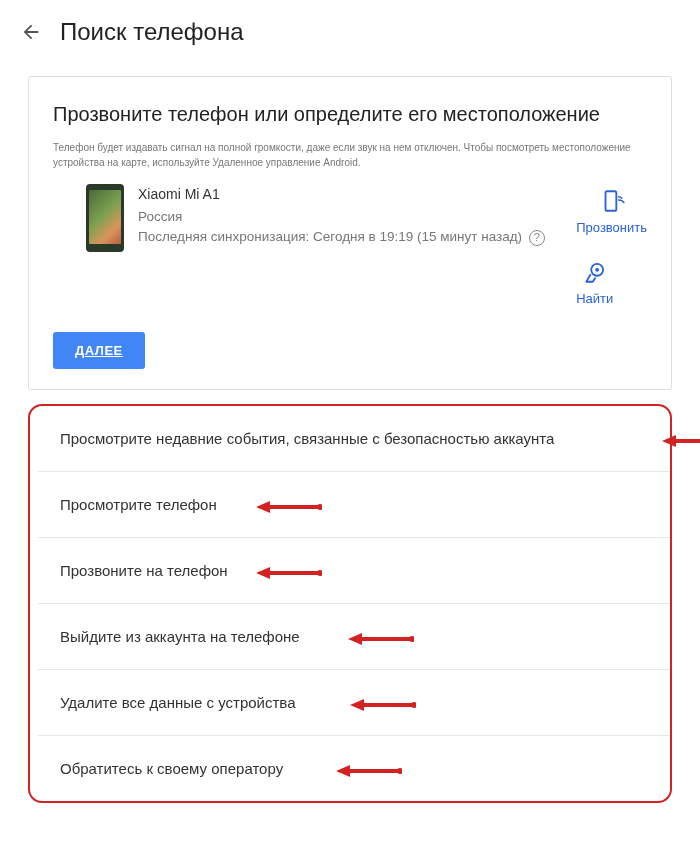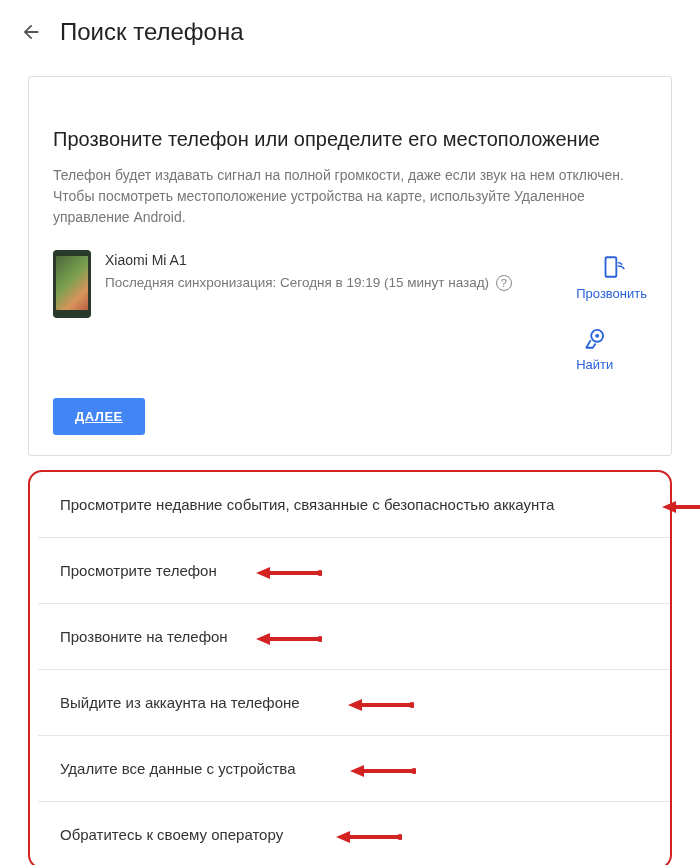--- a/index.html
+++ b/index.html
@@ -35,32 +35,32 @@
       border: 1px solid #ddd;
       border-radius: 3px;
       padding: 26px 24px 20px 24px;
       background: #fff;
     }
     .section-title {
       font-size: 20px;
       color: #222;
       margin-bottom: 14px;
       font-weight: 400;
-      margin-top: 25px;
     }
     .section-desc {
-      font-size: 14px;
+      font-size: 10px;
       color: #777;
       line-height: 1.5;
-      margin-bottom: 22px;
+      margin-bottom: 14px;
     }
     .device-row {
       display: flex;
       align-items: flex-start;
       gap: 14px;
+      margin-left: 33px;
     }
     .phone-img {
       width: 38px;
       height: 68px;
       background: #2a3a2a;
       border-radius: 4px;
       position: relative;
       flex-shrink: 0;
       overflow: hidden;
     }
@@ -168,20 +168,21 @@
 <div class="card">
   <h2 class="section-title">Прозвоните телефон или определите его местоположение</h2>
   <p class="section-desc">Телефон будет издавать сигнал на полной громкости, даже если звук на нем отключен. Чтобы посмотреть местоположение устройства на карте, используйте Удаленное управление Android.</p>
 
   <div class="device-row">
     <div class="phone-img">
       <div class="phone-screen"></div>
     </div>
     <div class="device-info">
       <div class="device-name">Xiaomi Mi A1</div>
+      <div>Россия</div>
       <div>
         <span>Последняя синхронизация: Сегодня в 19:19 (15 минут назад)</span>
         <span class="help-icon">?</span>
       </div>
     </div>
     <div class="device-actions">
       <div class="act">
         <svg viewBox="0 0 24 24">
           <rect x="6" y="3" width="10" height="18" rx="1.5" fill="none" stroke="#2962d9" stroke-width="1.7"></rect>
           <path d="M18 8 q2 0 3 1.5 M18 11 q3.5 0 5 2.5" fill="none" stroke="#2962d9" stroke-width="1.4" stroke-linecap="round"></path>

